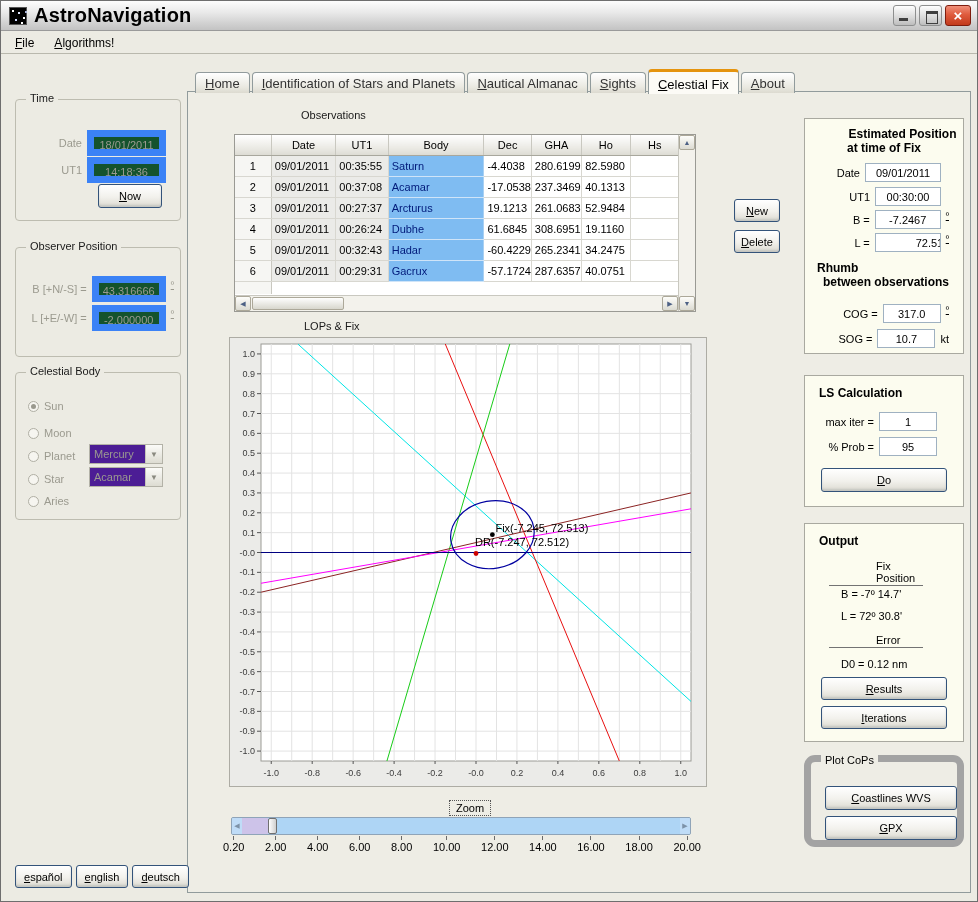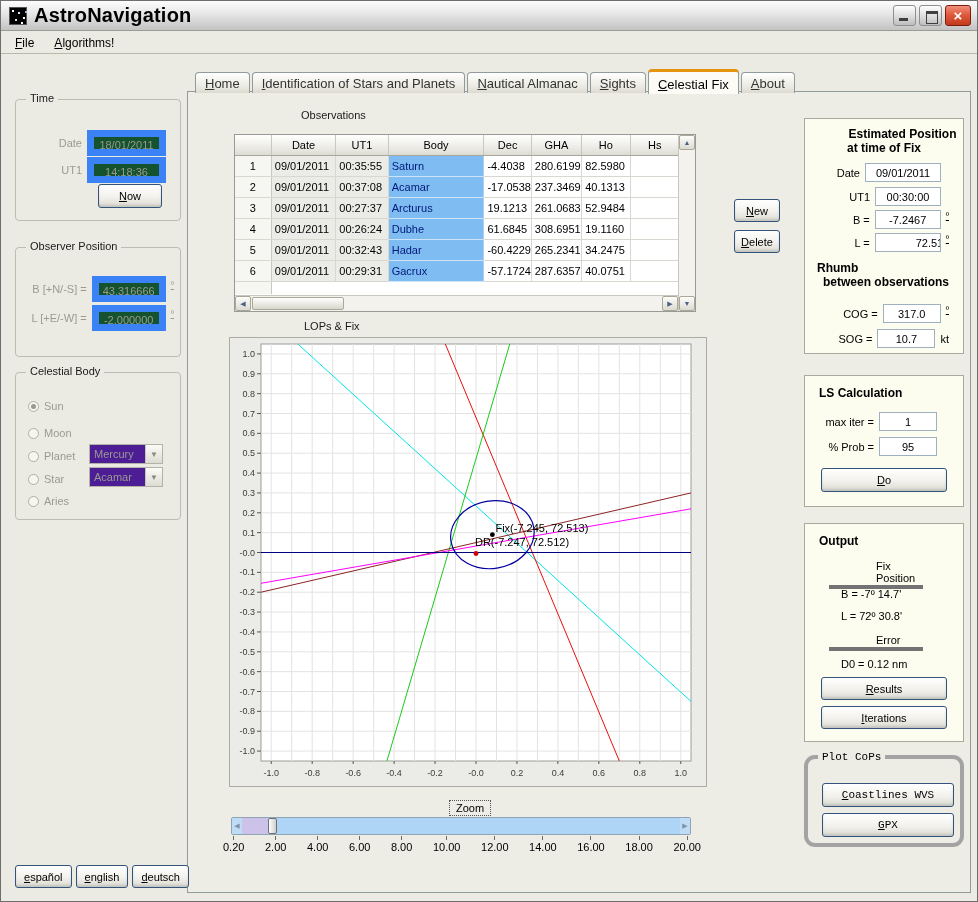--- a/index.html
+++ b/index.html
@@ -93,23 +93,23 @@
   .sl-thumb { width:9px; flex:none; border:1px solid #707070; border-radius:2px; background:linear-gradient(90deg,#fdfdfd,#cfcfcf); }
   .sl-ticks { position:absolute; left:222px; top:835px; width:478px; display:flex; justify-content:space-between; }
   .sl-ticks .item { display:flex; flex-direction:column; align-items:center; }
   .sl-ticks .tick { width:1px; height:4px; background:#6a6a6a; margin-bottom:1px; }
 
   
   .cream { position:absolute; left:803px; width:160px; background:#fcfcef; border:1px solid #a9a9a0; }
   .cream .ptitle { font-weight:bold; font-size:12px; }
   input.wfield { background:#fff; border:1px solid #9fb1c1; height:19px; font:11px "Liberation Sans",sans-serif; text-align:center; }
   .rlabel { text-align:right; }
-  .out-head { display:inline-block; border-bottom:4px solid #737373; padding-bottom:1px; width:94px;padding-left:47px; }
-
-  .pc-group { position:absolute; left:803px; top:754px; width:160px; height:92px; border:4px solid #a3a3a3; border-radius:11px;font-family:Liberation Mono, monospace; }
+  .out-head { display:inline-block; border-bottom:1px solid #737373; padding-bottom:1px; width:94px;padding-left:47px; }
+
+  .pc-group { position:absolute; left:803px; top:754px; width:160px; height:92px; border:7px solid #a3a3a3; border-radius:11px; }
   .pc-group > .legend { position:absolute; top:-8px; left:10px; background:#eeede5; padding:0 4px; }
 
   
   .langs { position:absolute; left:14px; top:864px; display:flex; gap:4px; }
   .langs .xpbtn { height:23px; padding:0 8px; }
 </style>
 </head>
 <body>
 
 <div class="window">

